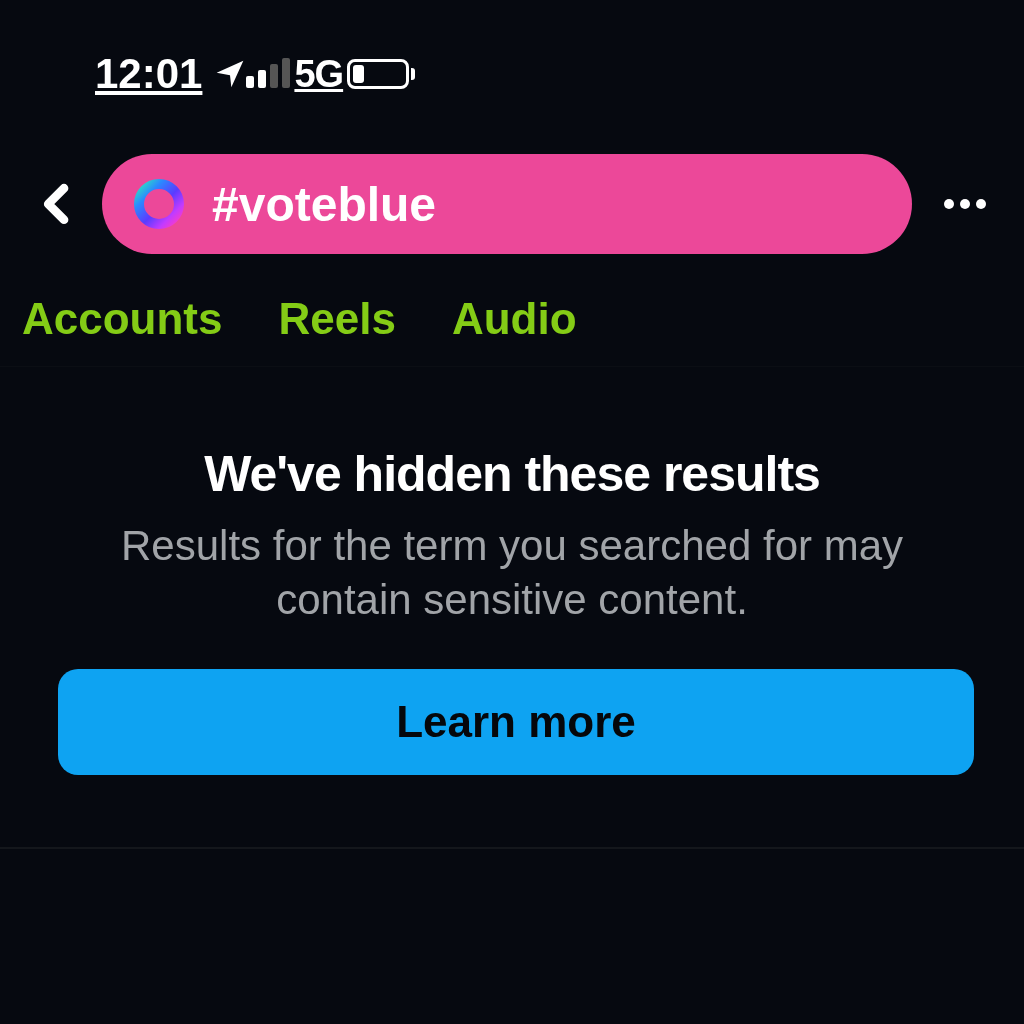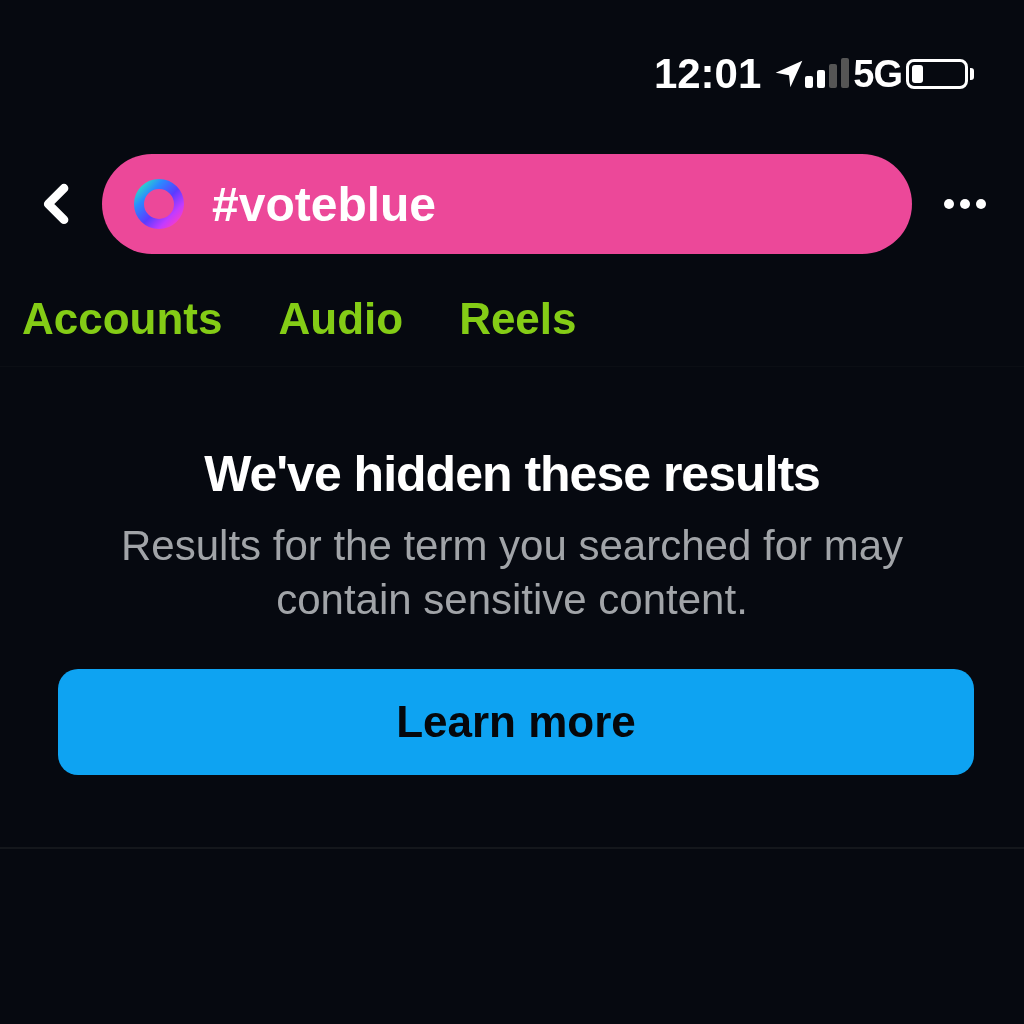--- a/index.html
+++ b/index.html
@@ -10,25 +10,26 @@
     body {
       width: 1024px;
       height: 1024px;
       background: #060910;
       font-family: -apple-system, BlinkMacSystemFont, "Helvetica Neue", Arial, sans-serif;
       color: #fff;
       overflow: hidden;
     }
     .status-bar {
       display: flex;
-      justify-content: flex-end;
-      align-items: center;
-      padding: 50px 50px 0 95px;
+      justify-content: flex-start;
+      align-items: center;
+      padding: 50px 34px 0 95px;
       font-size: 42px;
       font-weight: 700;
+      text-decoration: underline;
     }
     .status-left {
       display: flex;
       align-items: center;
       gap: 12px;
     }
     .location-icon {
       width: 32px;
       height: 32px;
     }
@@ -235,22 +236,22 @@
   </div>
   <div class="more-dots">
     <span></span>
       <span></span>
       <span></span>
   </div>
 </div>
 
 <div class="tabs">
   <div class="tab">Accounts</div>
+  <div class="tab">Reels</div>
   <div class="tab">Audio</div>
-  <div class="tab">Reels</div>
 </div>
 
 <div class="message-block">
   <div class="message-title">We've hidden these results</div>
   <div class="message-body">Results for the term you searched for may contain sensitive content.</div>
   <button class="learn-more-btn">Learn more</button>
 </div>
 
 <div class="divider"></div>
 

